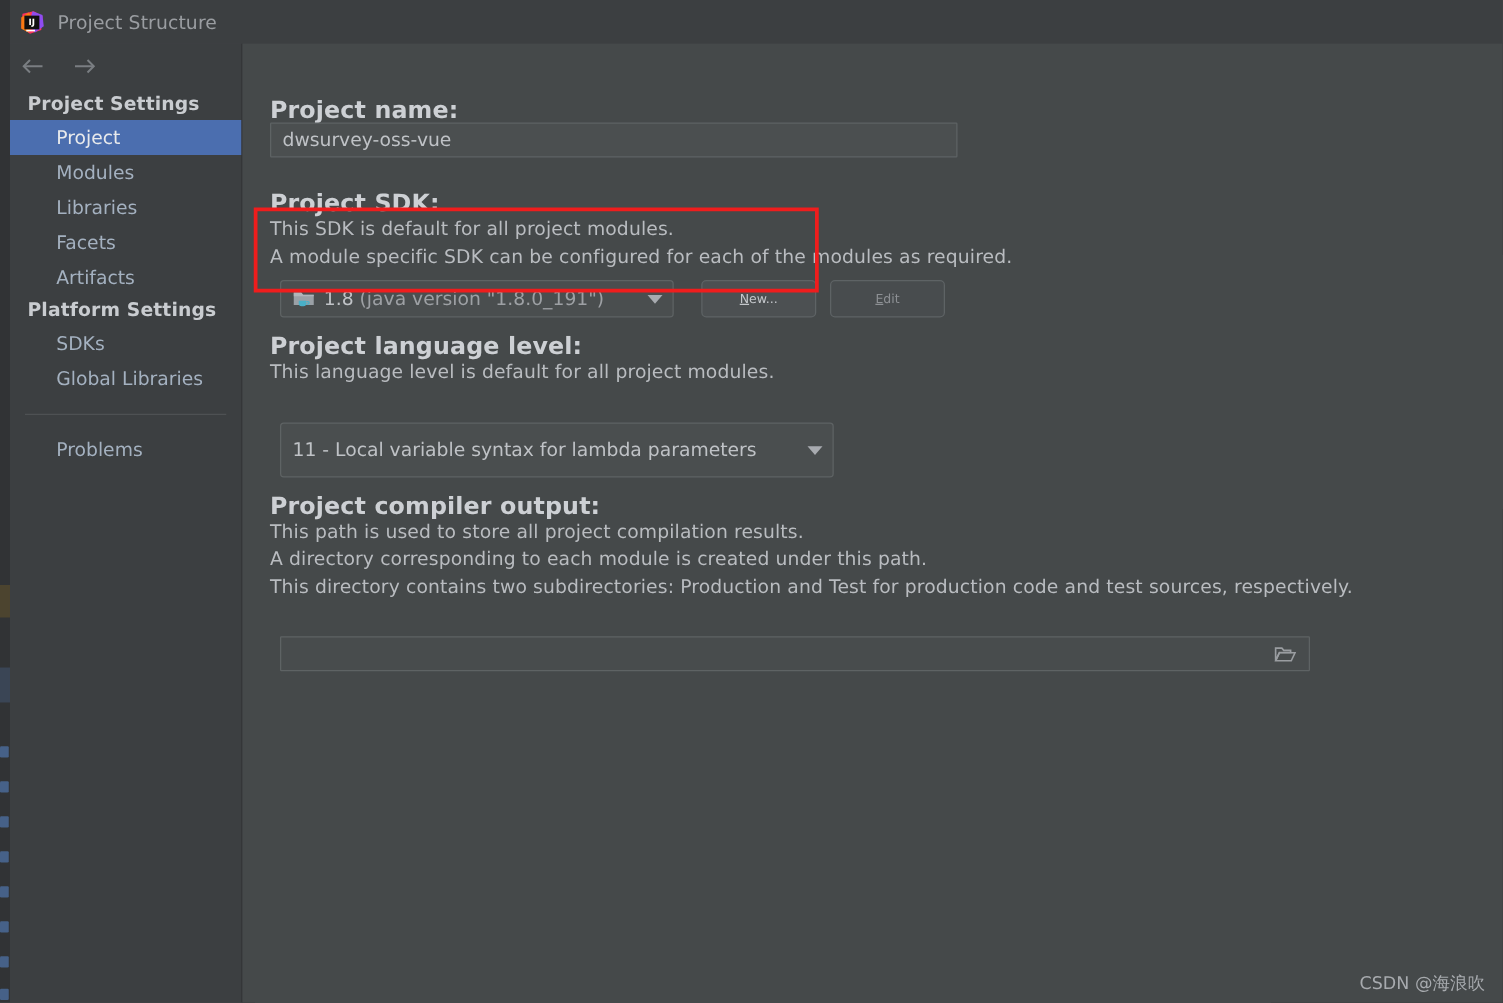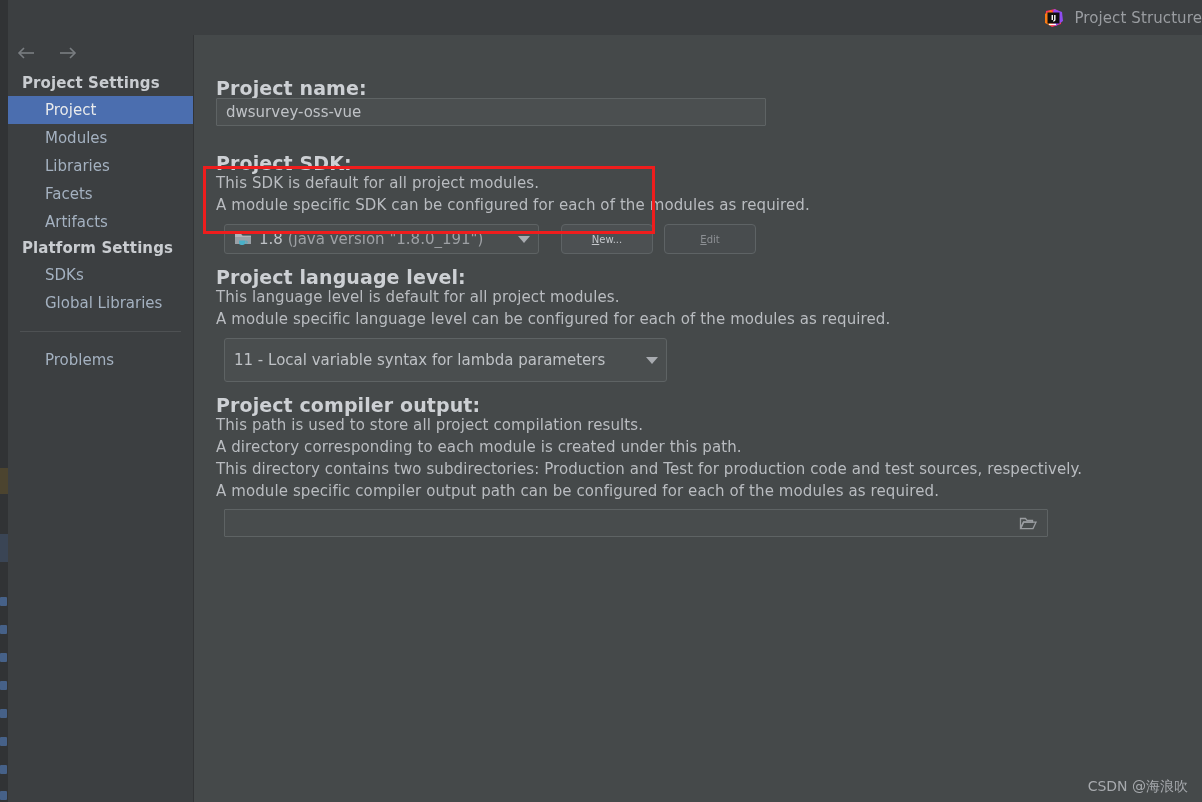--- a/index.html
+++ b/index.html
@@ -62,21 +62,20 @@
   .titlebar {
     position: absolute;
     left: 0; top: 0;
     width: 1194px;
     height: 35px;
     background: #3c3f41;
     display: flex;
     align-items: center;
     padding-left: 8px;
     box-sizing: border-box;
-    justify-content: flex-end;
   }
   .ij-logo {
     width: 20px; height: 20px;
     position: relative;
     flex: 0 0 auto;
     margin-right: 10px;
   }
   .ij-logo svg { display: block; }
   .title-text {
     font-size: 15px;
@@ -357,32 +356,30 @@
       <div class="btn" style="left:367px; top:189px; width:92px; height:30px;">
         <span><span class="mnem">N</span><span>ew...</span></span>
       </div>
 
       <div class="btn disabled" style="left:470px; top:189px; width:92px; height:30px;">
         <span><span class="mnem">E</span><span>dit</span></span>
       </div>
 
       <div class="abs label-strong" style="left:22px; top:231px;text-align:center;">Project language level:</div>
       <div class="abs label-normal" style="left:22px; top:253px;">This language level is default for all project modules.</div>
-      <div class="abs label-normal" style="left:22px; top:275px;">A module specific language level can be configured for each of the modules as required.</div>
 
       <div class="combo" style="left:30px; top:303px; width:443px; height:44px;">
         <span class="combo-text">11 - Local variable syntax for lambda parameters</span>
         <span class="caret"></span>
       </div>
 
       <div class="abs label-strong" style="left:22px; top:359px;">Project compiler output:</div>
       <div class="abs label-normal" style="left:22px; top:381px;">This path is used to store all project compilation results.</div>
       <div class="abs label-normal" style="left:22px; top:403px;">A directory corresponding to each module is created under this path.</div>
       <div class="abs label-normal" style="left:22px; top:425px;">This directory contains two subdirectories: Production and Test for production code and test sources, respectively.</div>
-      <div class="abs label-normal" style="left:22px; top:447px;">A module specific compiler output path can be configured for each of the modules as required.</div>
 
       <div class="textfield" style="left:30px; top:474px; width:824px; height:28px; background:#484c4d;">
         <span></span>
         <span class="browse-icon">
           <svg width="18" height="15" viewBox="0 0 18 15">
             <path d="M1.5 2.5 H6.5 L8 4.3 H13.5 V6 H4.5 L1.5 12.5 Z" fill="none" stroke="#9a9da1" stroke-width="1.3"></path>
             <path d="M4.6 6.2 H17 L14 12.6 H1.6 Z" fill="none" stroke="#9a9da1" stroke-width="1.3"></path>
           </svg>
         </span>
       </div>

